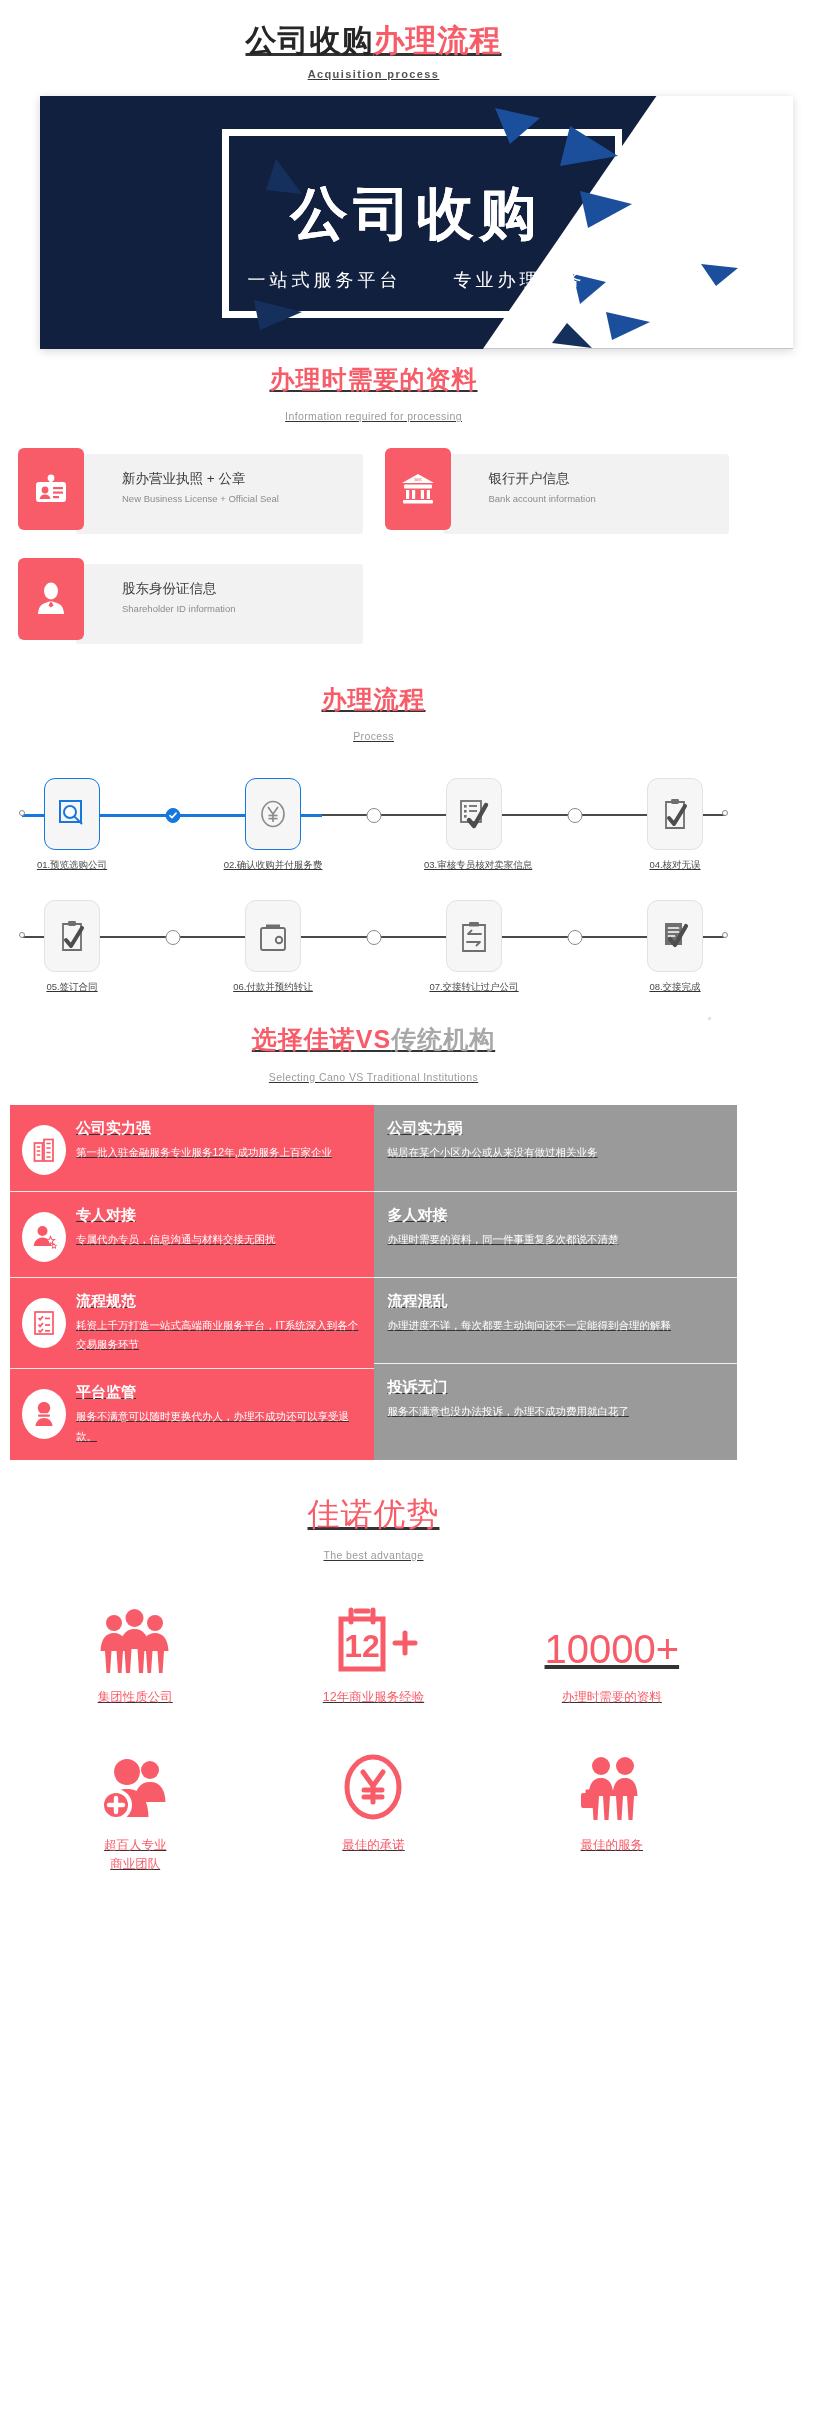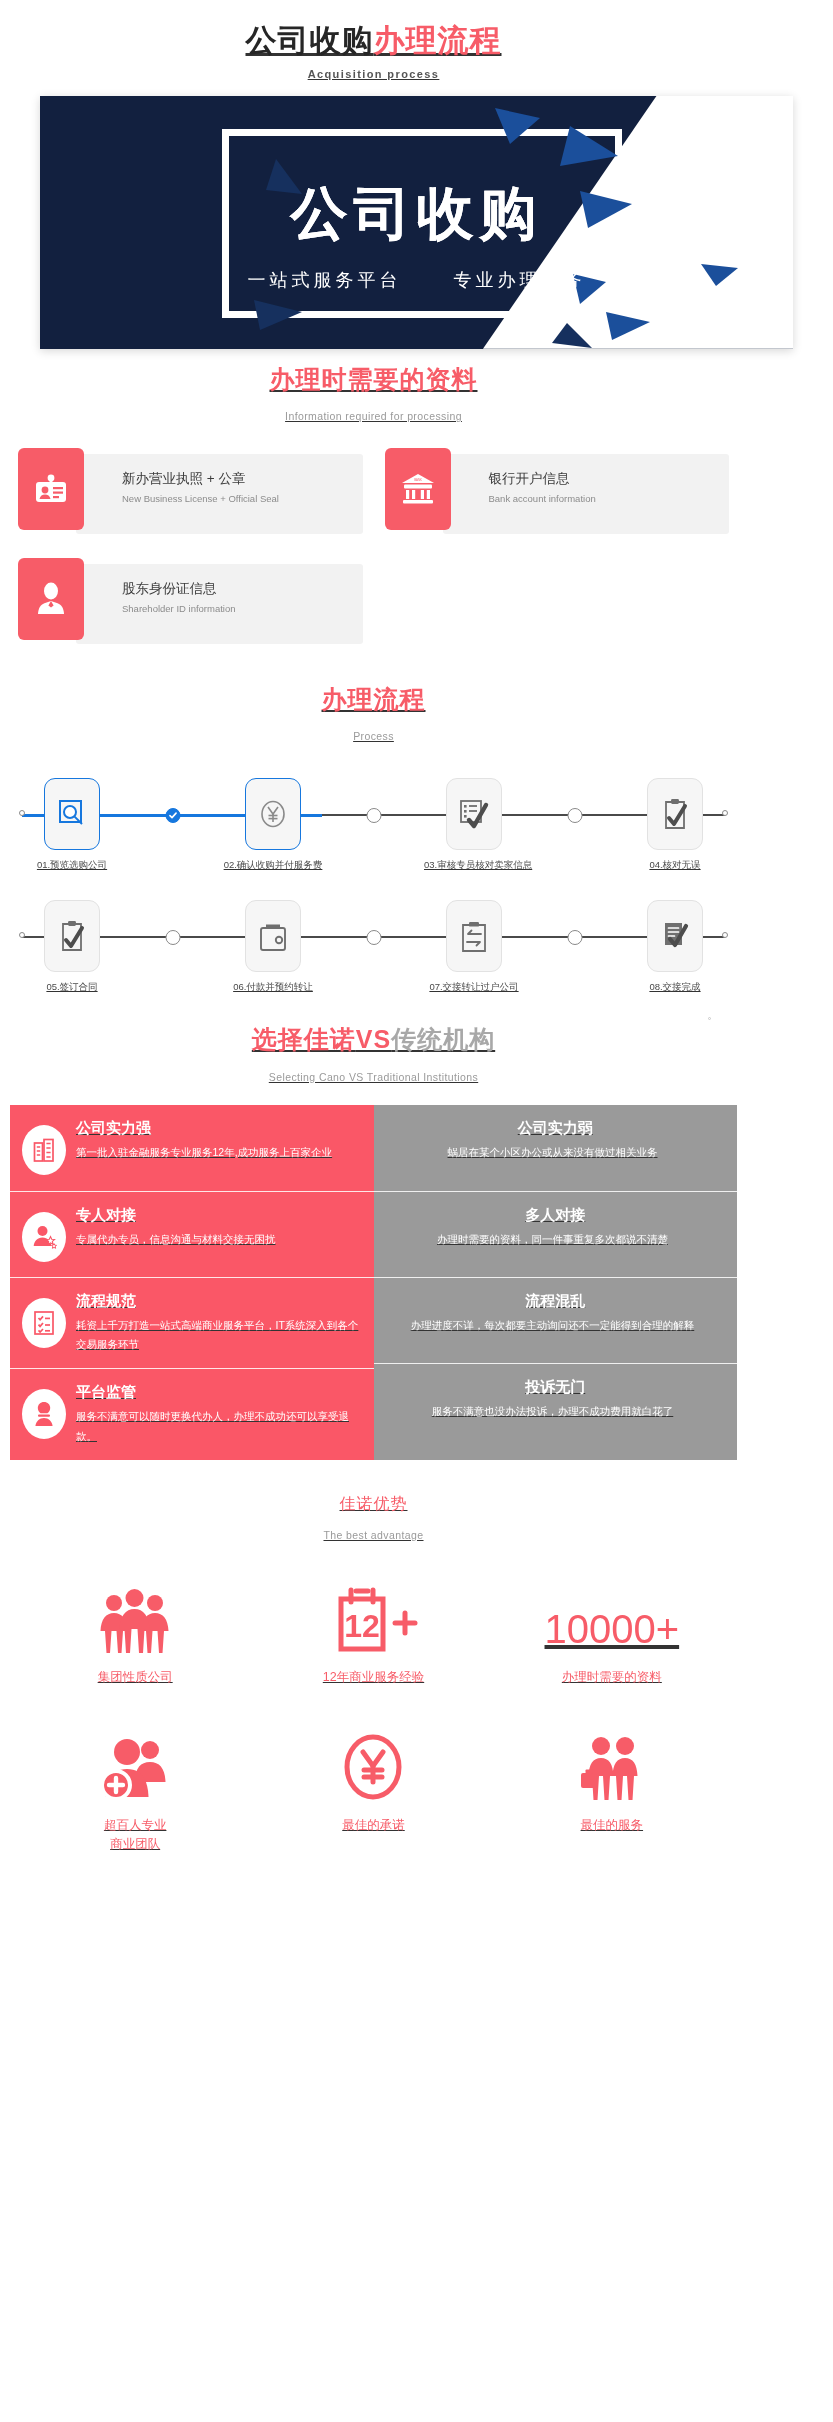--- a/index.html
+++ b/index.html
@@ -119,37 +119,37 @@
   
   .vs { padding-top: 30px; position: relative; }
   .vs .tiny-dot {
     position: absolute; right: 36px; top: 23px; width: 3px; height: 3px;
     border-radius: 50%; border: 1px solid #c9c9c9;
   }
   .vs .cn .red { color: #F75C68; }
   .vs .cn .gray { color: #A8A8A8; }
   .cmp { margin: 22px 10px 0 10px; display: flex; }
   .cmp .col-left { width: 50%; background: #FA5767; }
-  .cmp .col-right { width: 50%; background: #9A9A9A; text-align: center; }
+  .cmp .col-right { width: 50%; background: #9A9A9A; }
   .cmp-row { position: relative; padding: 14px 14px 14px 14px; min-height: 86px; }
   .cmp .col-left .cmp-row { padding-left: 66px; }
   .cmp-row + .cmp-row { border-top: 1.5px solid rgba(255,255,255,.85); }
   .cmp .circ-icon {
     position: absolute; left: 12px; top: 20px; width: 44px; height: 50px;
     background: #ffffff; border-radius: 50%;
     display: flex; align-items: center; justify-content: center;
   }
   .cmp h4 { color: #fff; font-size: 15px; font-weight: 700; margin-bottom: 5px; }
   .cmp p { color: #fff; font-size: 10.5px; line-height: 1.85; max-width: 300px; }
   .cmp .col-right h4 { color: #fff; }
   .cmp .col-right p { max-width: 330px; }
 
   
   .adv { padding-top: 34px; padding-bottom: 40px; }
-  .adv .cn { color: #F75C68; font-weight: 400; font-size: 16px; }
+  .adv .cn { color: #F75C68; font-weight: 400; font-size: 32px; }
   .adv-grid {
     margin: 28px 16px 0 16px;
     display: grid; grid-template-columns: repeat(3, 1fr); row-gap: 30px;
   }
   .adv-cell { text-align: center; }
   .adv-cell .ic { height: 86px; display: flex; align-items: flex-end; justify-content: center; }
   .adv-cell .big-num { font-size: 40px; color: #F75C68; font-weight: 400; line-height: 1; padding-bottom: 6px; }
   .adv-cell .lab { margin-top: 13px; font-size: 12.5px; color: #F75C68; line-height: 1.5; }
   svg { overflow: visible; }
 </style>

